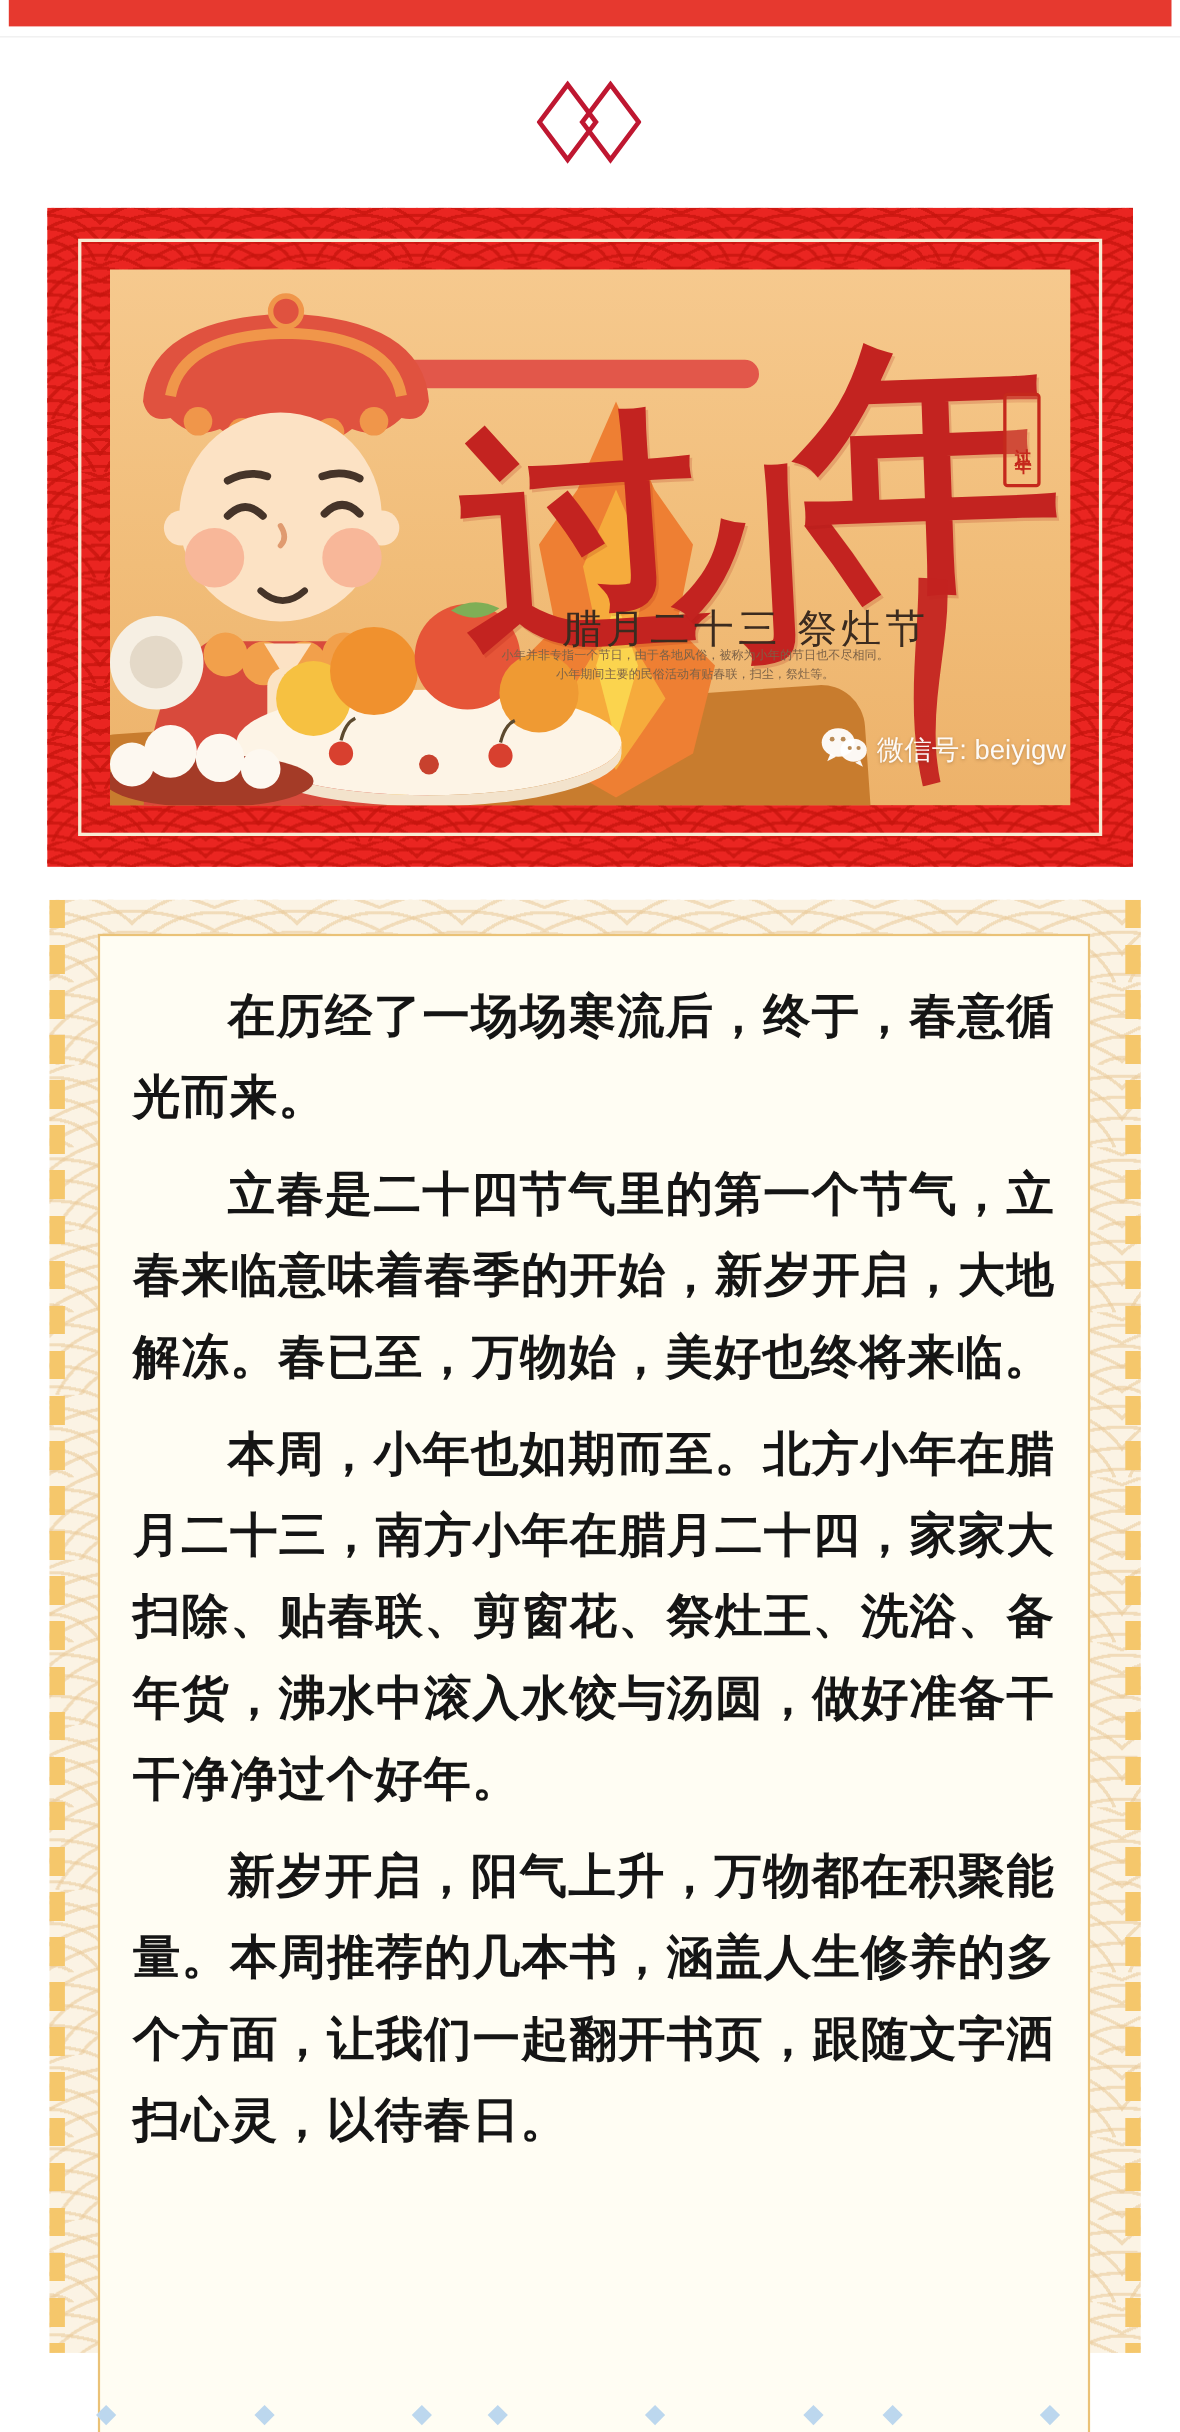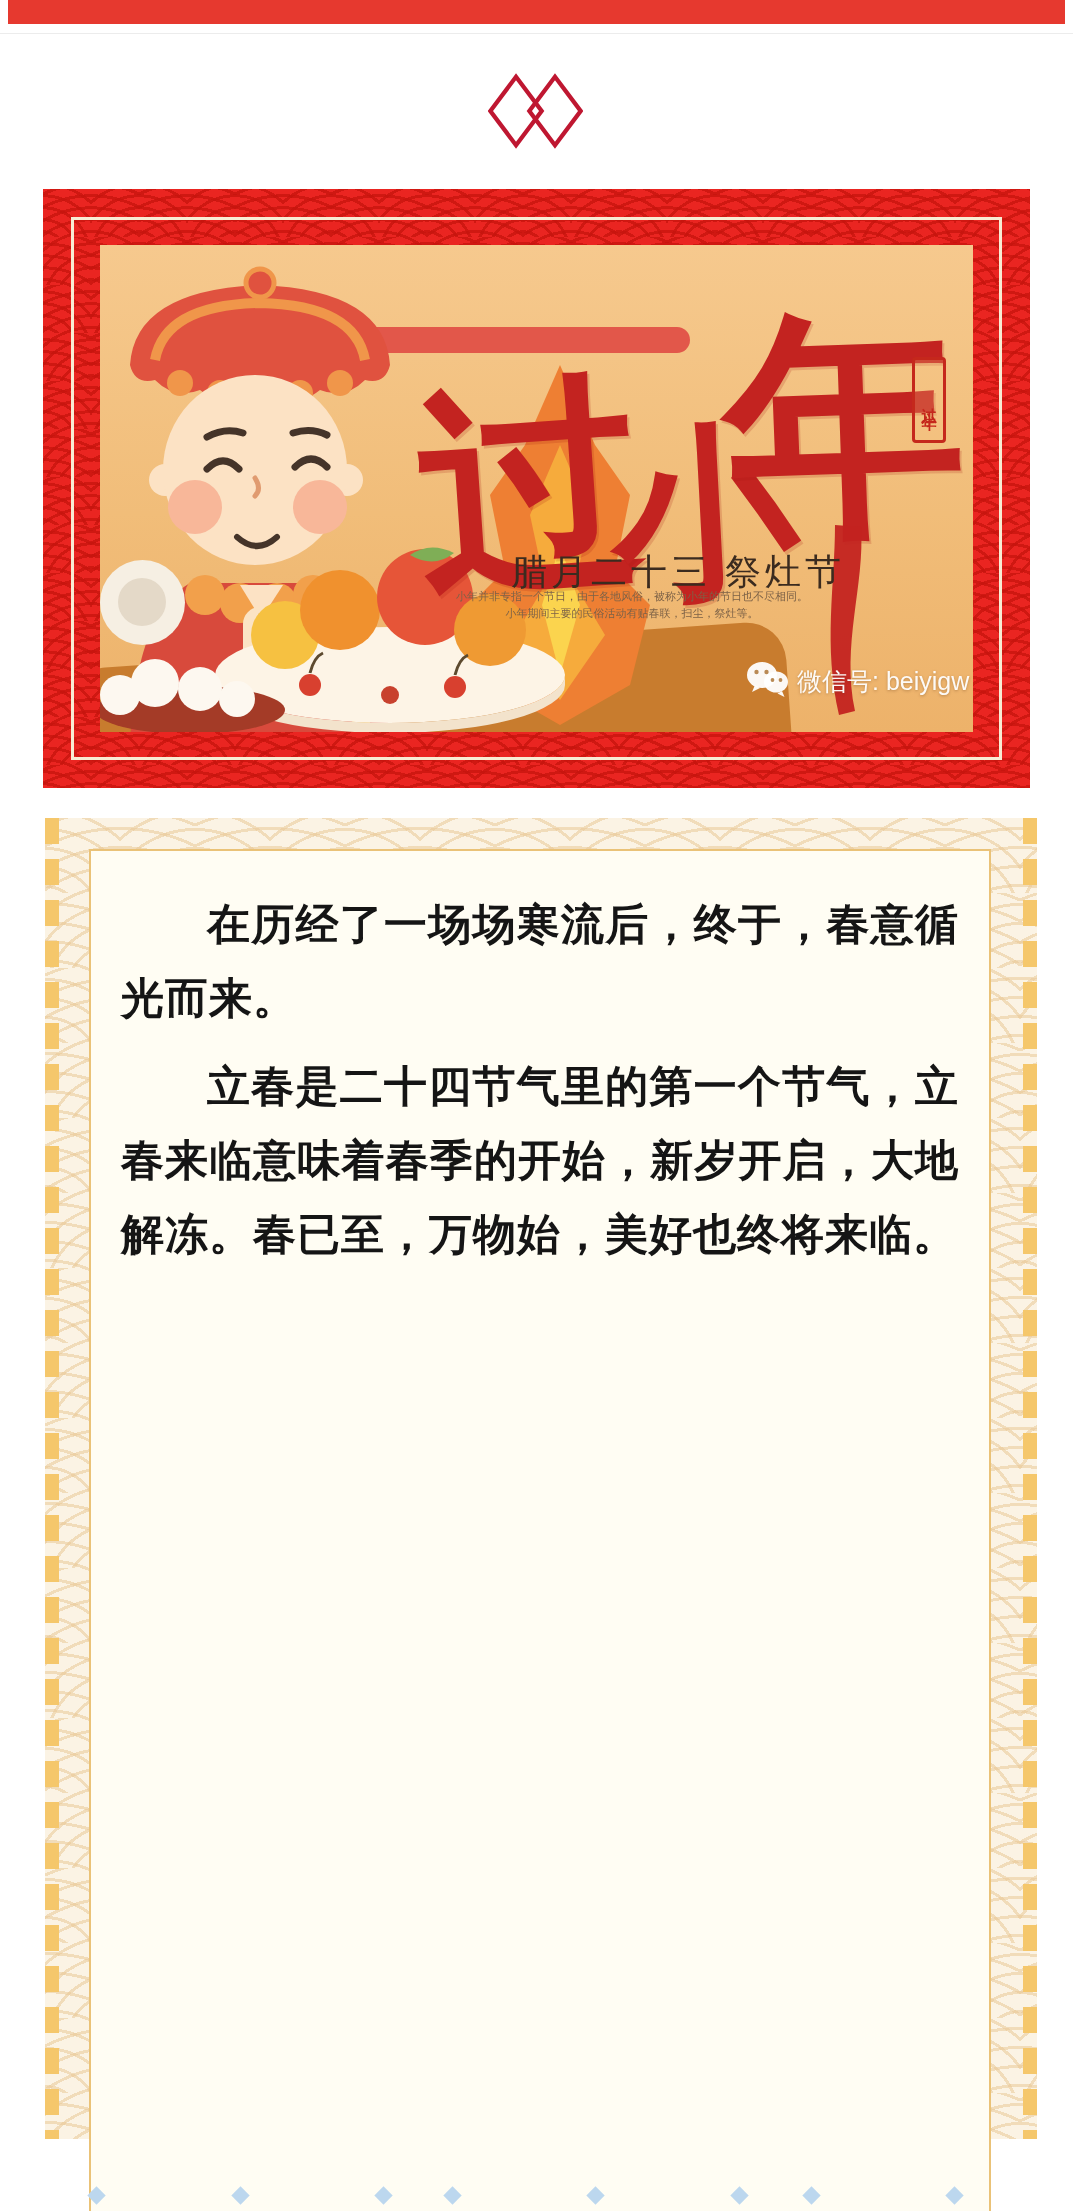--- a/index.html
+++ b/index.html
@@ -195,20 +195,22 @@
 
     </div>
   </div>
 
   <div class="content">
     <div class="dash-left"></div>
     <div class="dash-right"></div>
     <div class="inner-box">
       <p>在历经了一场场寒流后，终于，春意循光而来。</p>
       <p>立春是二十四节气里的第一个节气，立春来临意味着春季的开始，新岁开启，大地解冻。春已至，万物始，美好也终将来临。</p>
+      <p>本周，小年也如期而至。北方小年在腊月二十三，南方小年在腊月二十四，家家大扫除、贴春联、剪窗花、祭灶王、洗浴、备年货，沸水中滚入水饺与汤圆，做好准备干干净净过个好年。</p>
+      <p>新岁开启，阳气上升，万物都在积聚能量。本周推荐的几本书，涵盖人生修养的多个方面，让我们一起翻开书页，跟随文字洒扫心灵，以待春日。</p>
     </div>
   </div>
 
   <div class="fdia" style="left:90px"></div>
   <div class="fdia" style="left:234px"></div>
   <div class="fdia" style="left:377px"></div>
   <div class="fdia" style="left:446px"></div>
   <div class="fdia" style="left:589px"></div>
   <div class="fdia" style="left:733px"></div>
   <div class="fdia" style="left:805px"></div>

